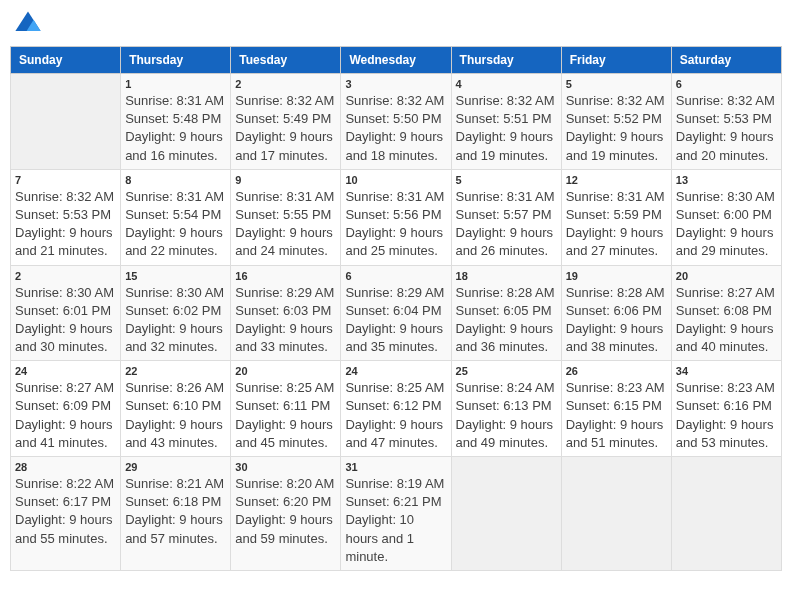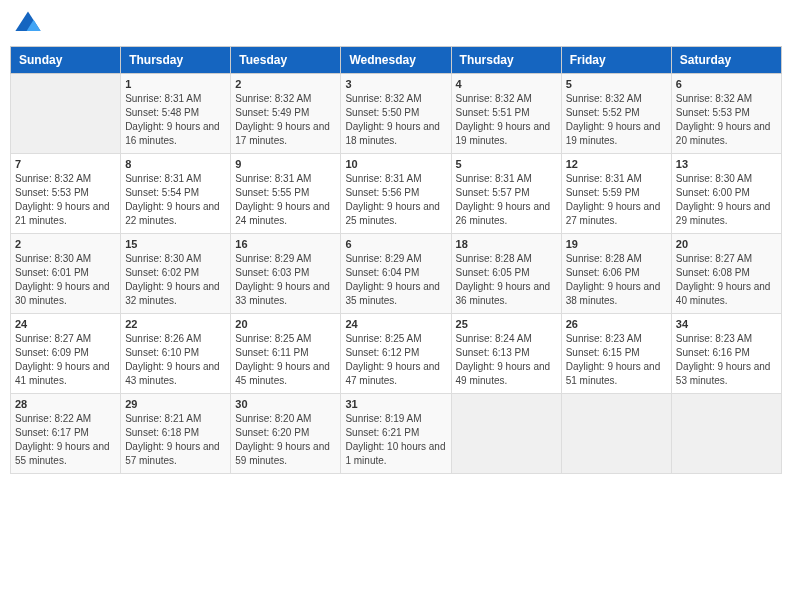--- a/index.html
+++ b/index.html
@@ -74,21 +74,21 @@
     }
     tbody tr:nth-child(even) td {
       background-color: #fff;
     }
     .day-num {
       font-weight: bold;
       font-size: 11px;
       margin-bottom: 2px;
     }
     .day-info {
-      font-size: 10px;
+      font-size: 13px;
       line-height: 1.4;
       color: #444;
     }
     .empty-cell {
       background: #f0f0f0 !important;
     }
   </style>
 </head>
 <body>
 

